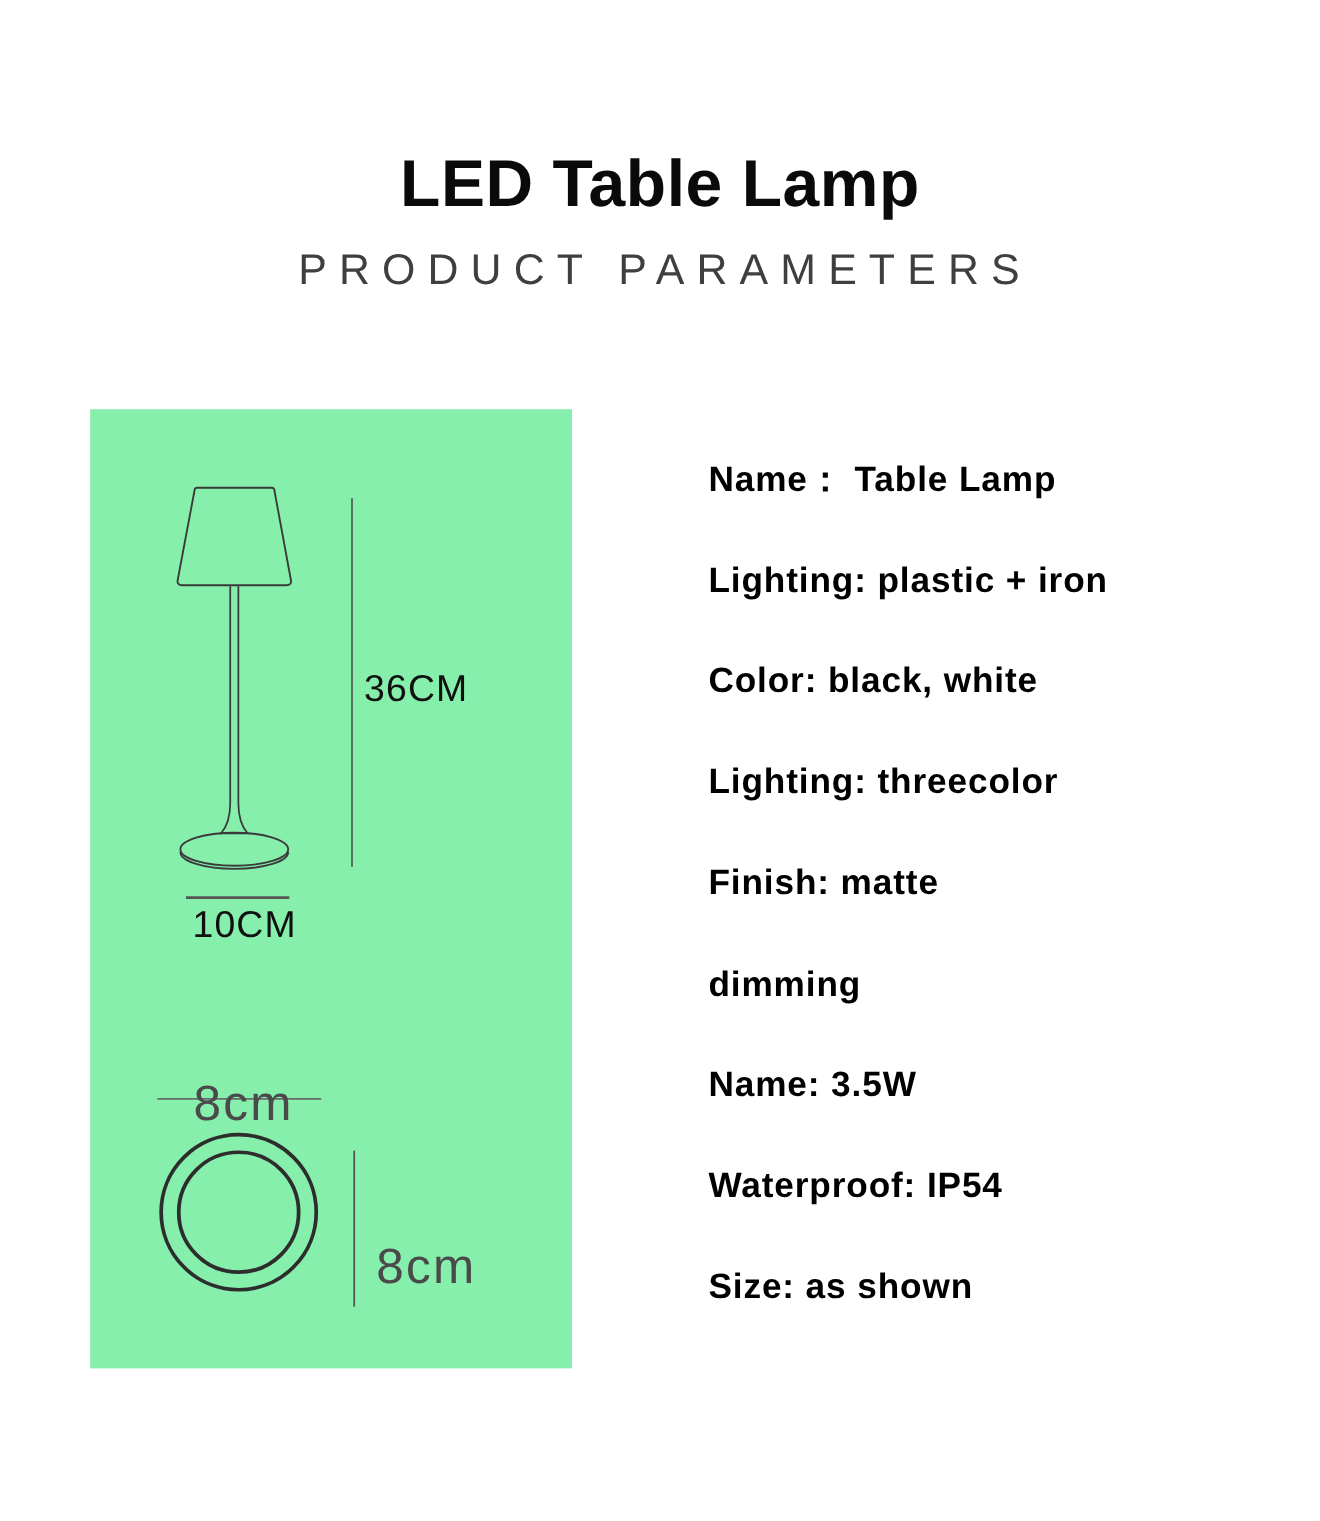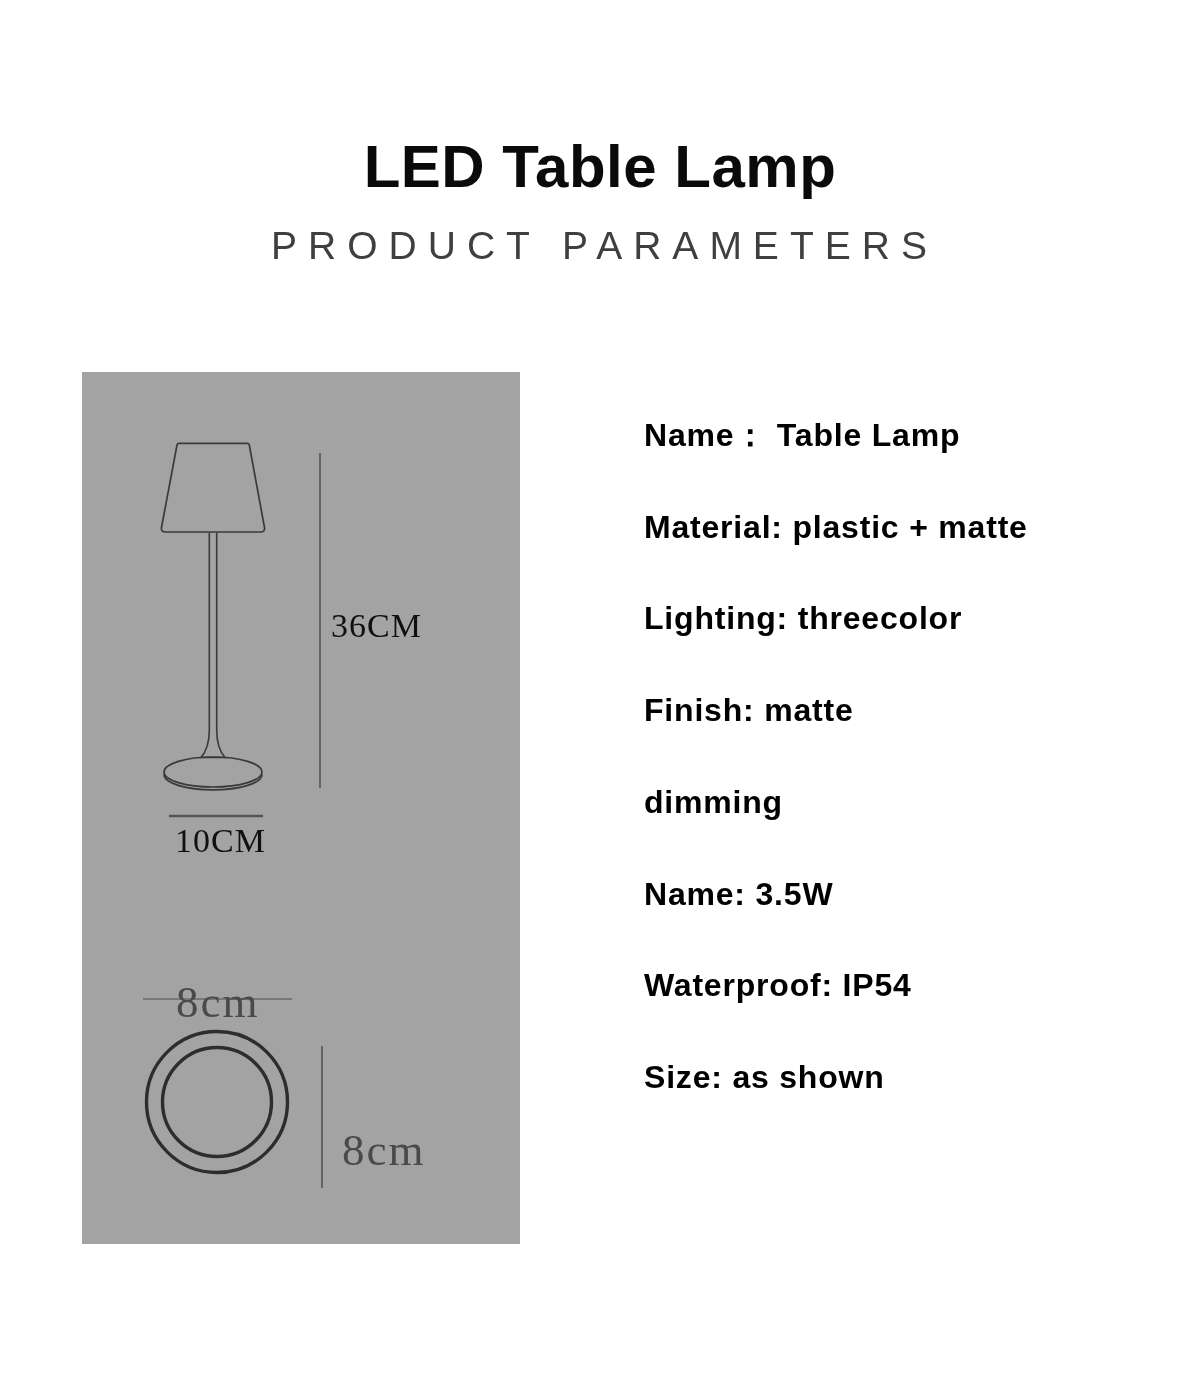--- a/index.html
+++ b/index.html
@@ -12,22 +12,21 @@
     text-align:center; font-size:60px; font-weight:700; color:#0a0a0a;
     letter-spacing:0.5px; white-space:nowrap;
   }
   .subtitle {
     position:absolute; top:224px; left:0; width:1200px;
     text-align:center; font-size:39px; font-weight:400; color:#3f3f3f;
     letter-spacing:11px; padding-left:9px; box-sizing:border-box; white-space:nowrap;
   }
   .panel {
     position:absolute; left:82px; top:372px; width:438px; height:872px;
-    background:#a3a3a3;
-    font-family:Liberation Serif, serif;
+    background:#86efac;
   }
   .diagram-svg { position:absolute; left:0; top:0; }
   .dim-label {
     position:absolute; color:#101010; font-size:34px; font-weight:400;
     letter-spacing:1px; white-space:nowrap; line-height:1;
   }
   .dim36 { left:249px; top:237px; }
   .dim10 { left:93px;  top:452px; }
   .dim8 {
     position:absolute; color:#4a4a4a; font-size:45px; font-weight:400;
@@ -74,21 +73,22 @@
     </svg>
 
     <div class="dim-label dim36">36CM</div>
     <div class="dim-label dim10">10CM</div>
     <div class="dim8 dim8-top">8cm</div>
     <div class="dim8 dim8-right">8cm</div>
   </div>
 
   <div class="specs">
     <div class="spec-line">Name： Table Lamp</div>
-    <div class="spec-line">Material: plastic + matte</div>
+    <div class="spec-line">Lighting: plastic + iron</div>
+    <div class="spec-line">Color: black, white</div>
     <div class="spec-line">Lighting: threecolor</div>
     <div class="spec-line">Finish: matte</div>
     <div class="spec-line">dimming</div>
     <div class="spec-line">Name: 3.5W</div>
     <div class="spec-line">Waterproof: IP54</div>
     <div class="spec-line">Size: as shown</div>
   </div>
 
 </div>
 

